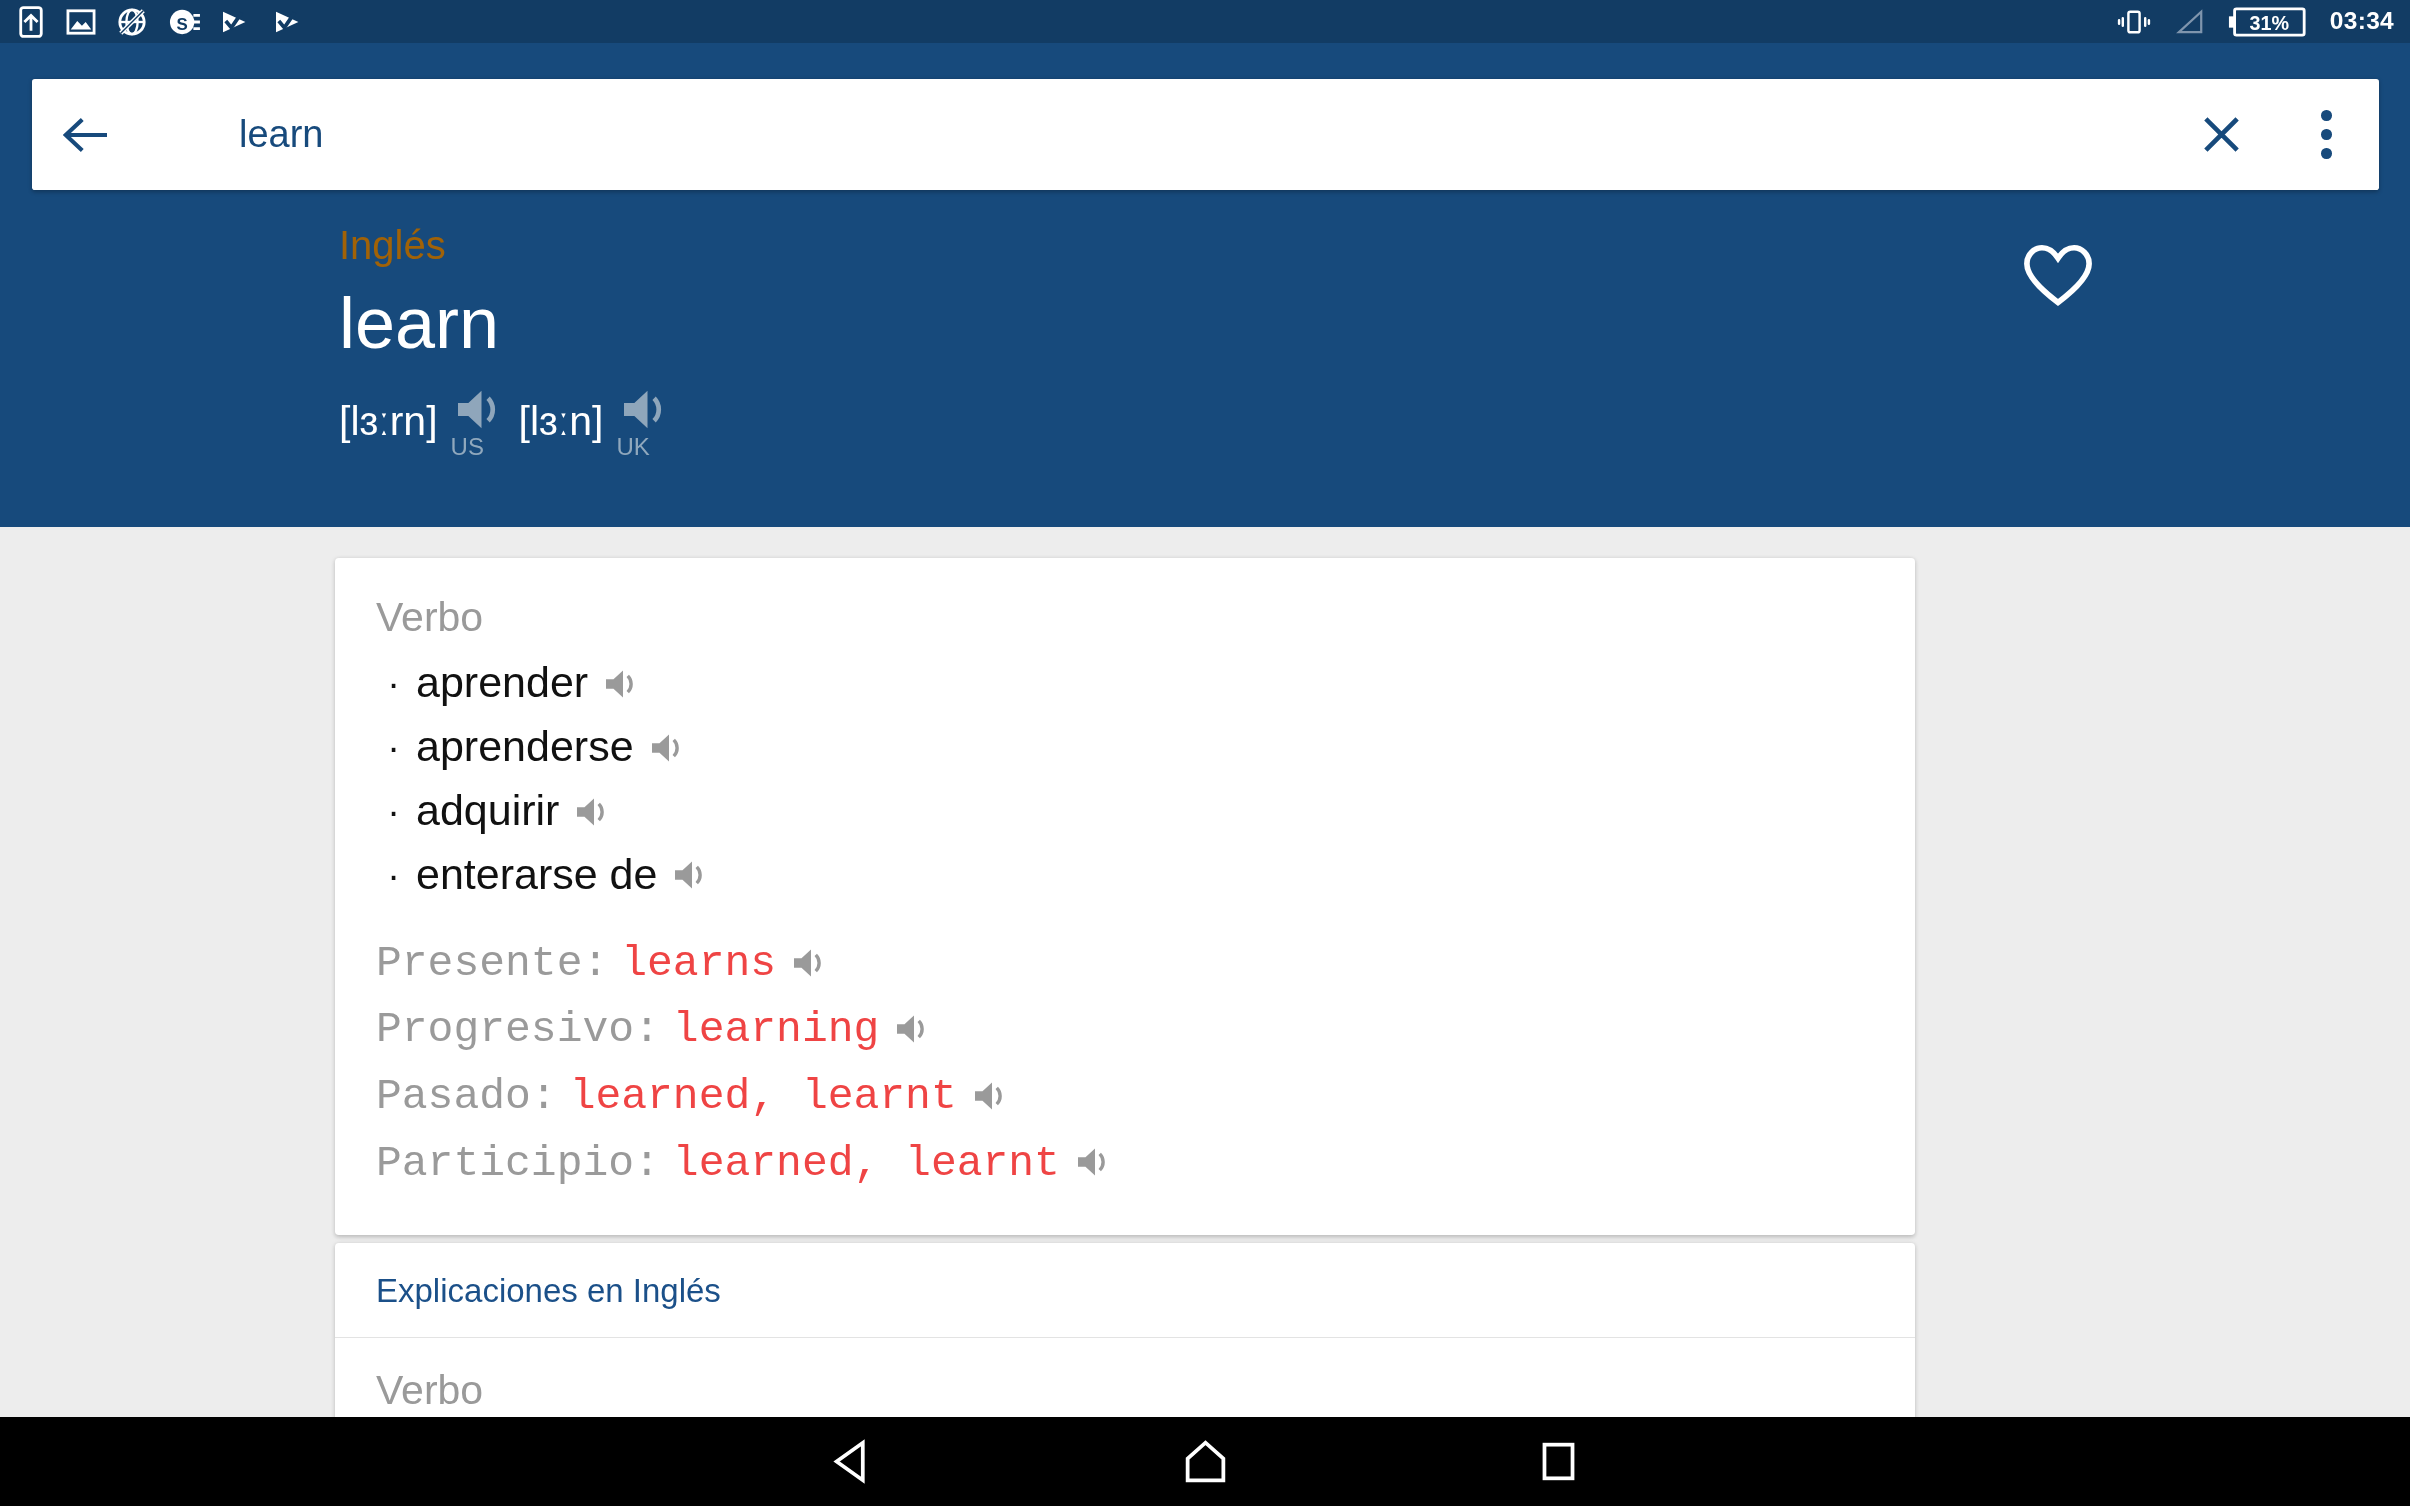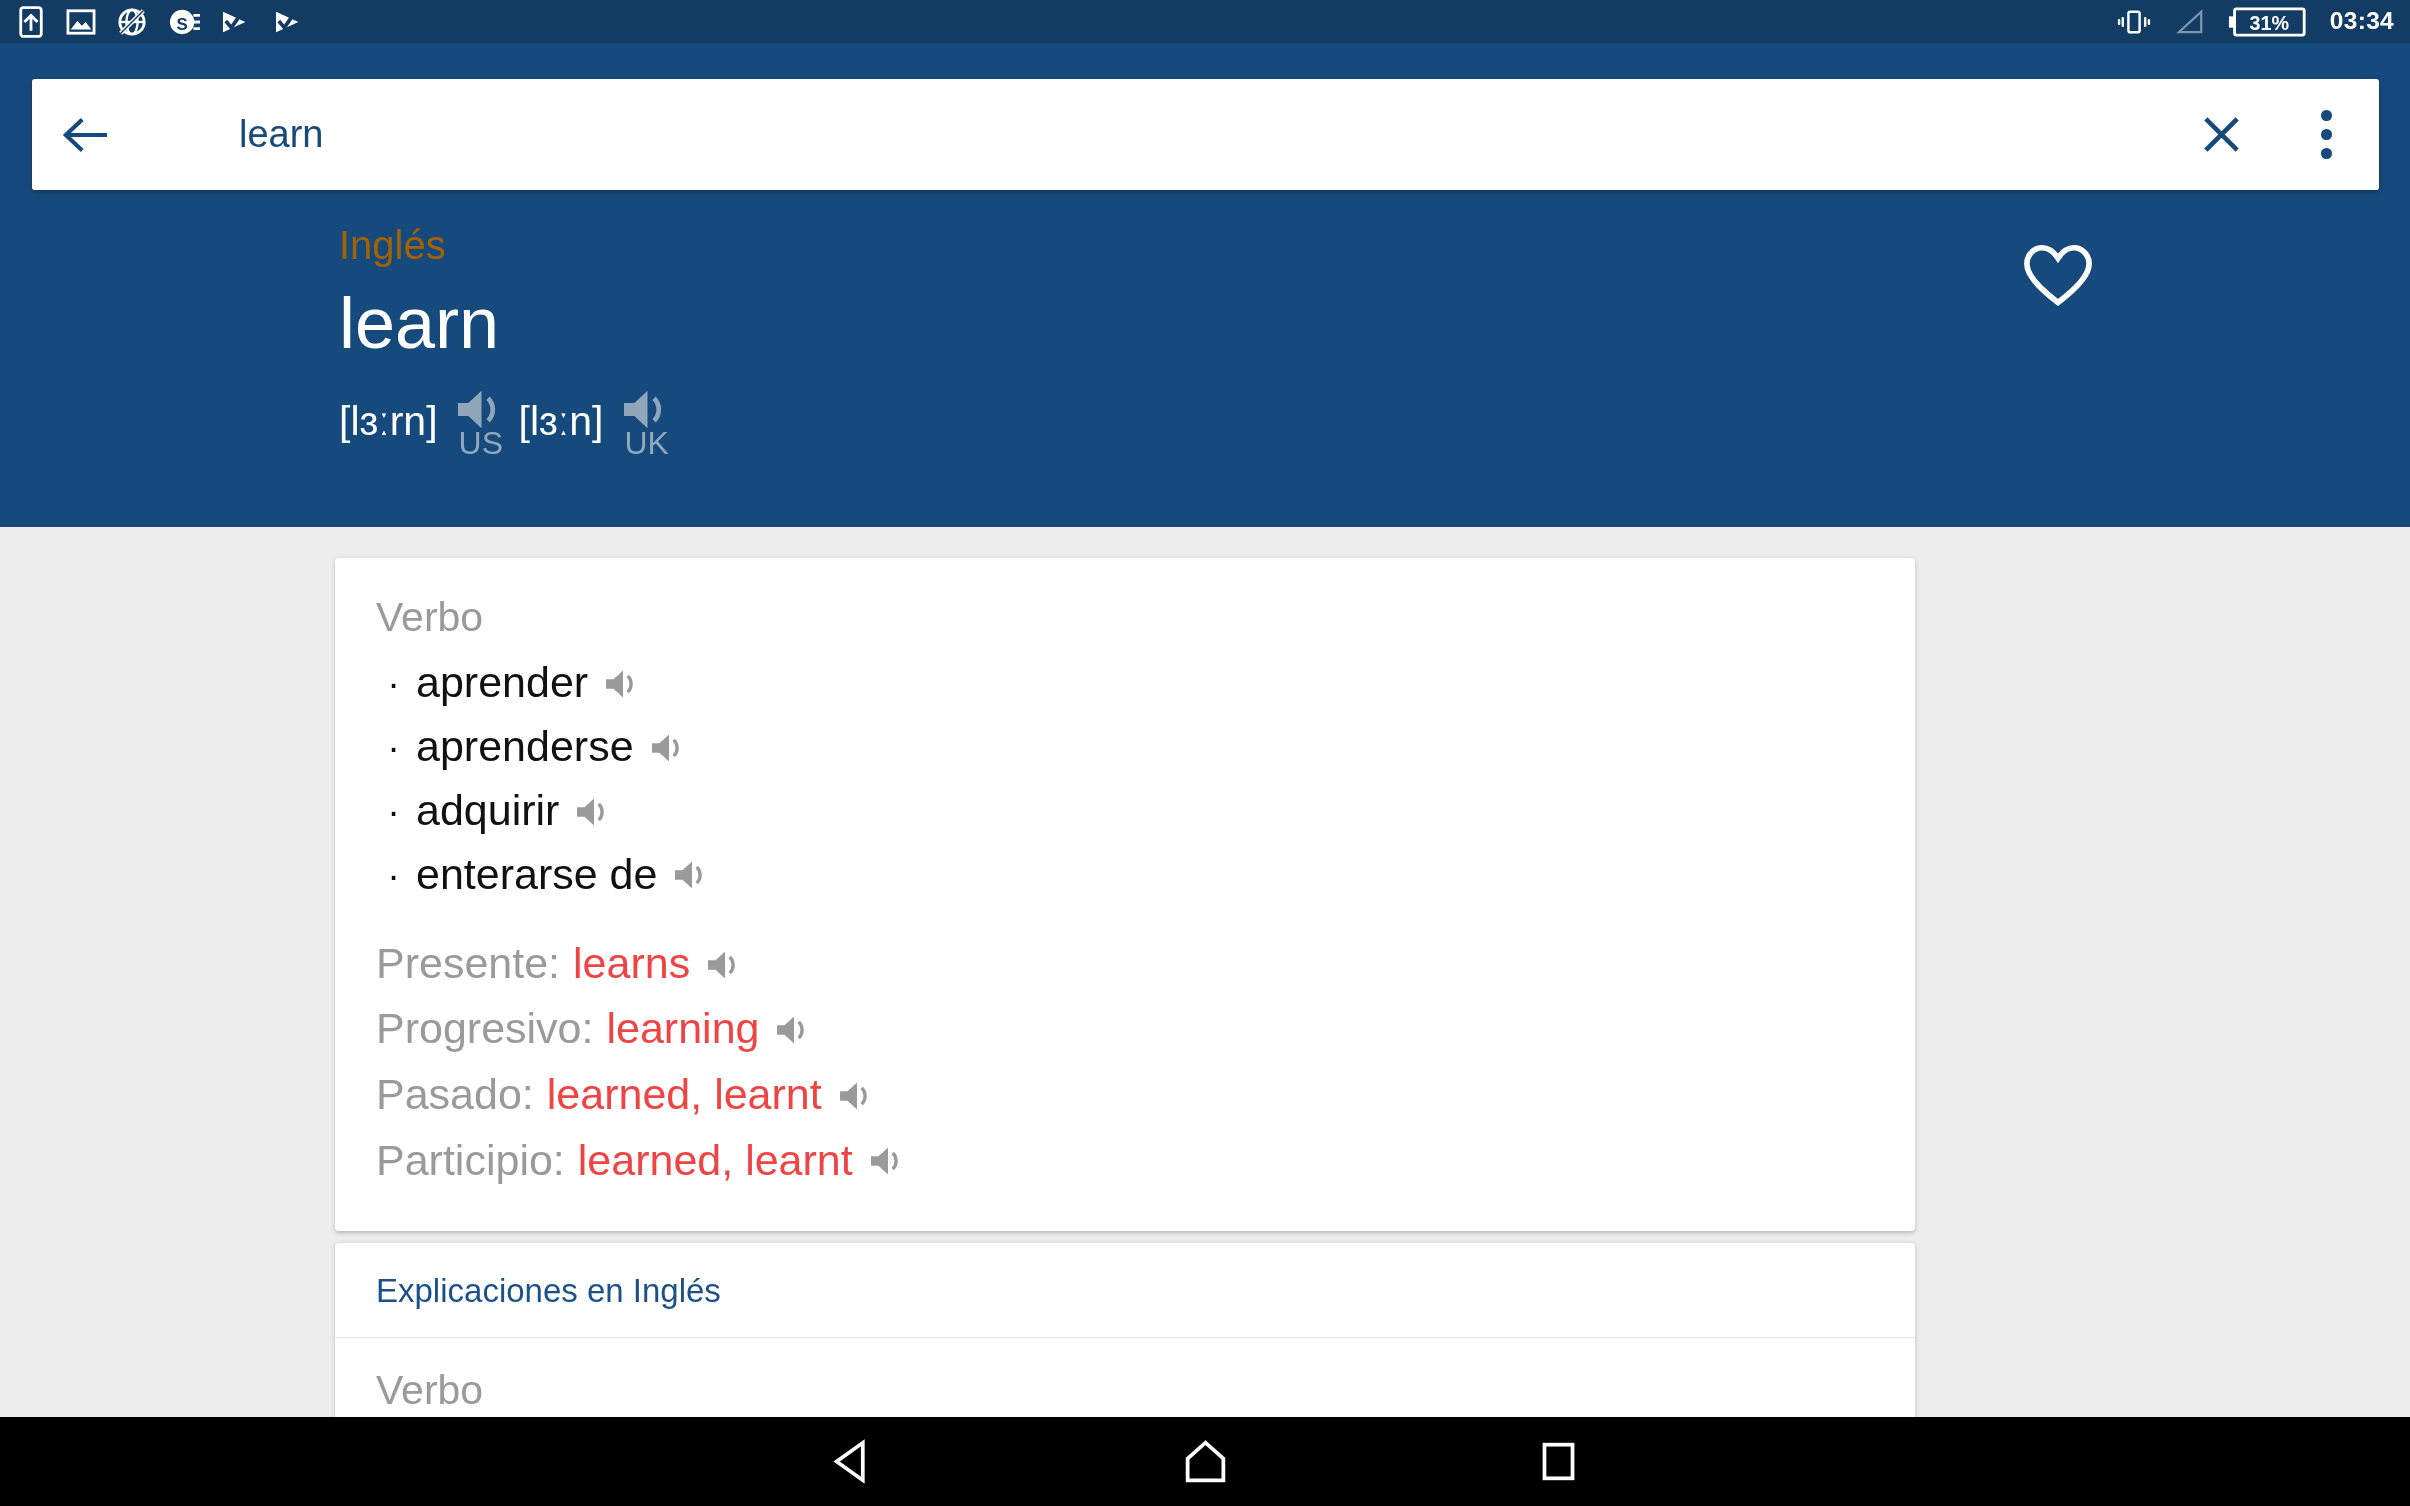--- a/index.html
+++ b/index.html
@@ -80,21 +80,21 @@
   }
   .headword{
     color:#ffffff; font-size:72px; line-height:1.35;
     margin-top:9.4px;
   }
   .prons{ display:flex; align-items:flex-start; margin-top:13px; }
   .pron{ display:flex; align-items:flex-start; }
   .ipa{ color:#ffffff; font-size:41px; line-height:1; padding-top:15px; }
   .spk-wrap{ position:relative; margin-left:13px; width:68px; height:70px; cursor:pointer; }
   .spk-wrap .sp{ position:absolute; top:0; left:3.8px; }
-  .reg{ position:absolute; bottom:-3.8px; left:0; color:#90a8bd; font-size:32px; line-height:1;margin-left:8px; }
+  .reg{ position:absolute; bottom:-3.8px; left:0; color:#90a8bd; font-size:24px; line-height:1; }
 
   .fav-btn{
     position:absolute; top:235px; left:2017px;
     width:81px; height:81px;
     display:flex; align-items:center; justify-content:center;
     cursor:pointer;
   }
 
   
   .appbar-shadow{
@@ -131,23 +131,24 @@
   }
   ul.senses li .bullet{
     display:inline-block; width:40px; color:#111; font-size:38px;
     text-align:left; padding-left:11.3px;
   }
   .sense-text{ color:#111; }
   .inline-spk{ margin-left:15px; position:relative; top:3.8px; cursor:pointer; }
 
   .conj{ margin-top:24.5px; }
   .conj-row{
-    display:flex; align-items:center;
+    display:flex; align-items:flex-start;
     font-size:43px; line-height:1.0;
     padding:11.3px 0;
+    font-family:Liberation Mono, monospace;
   }
   .conj-key{ color:#9a9a9a; }
   .conj-val{ color:#ef4444; margin-left:13px; }
 
   
   .expl-title{
     color:#1b5089; font-size:33px;
     padding:28px 41px 26px 41px;
     line-height:1.2;
   }

